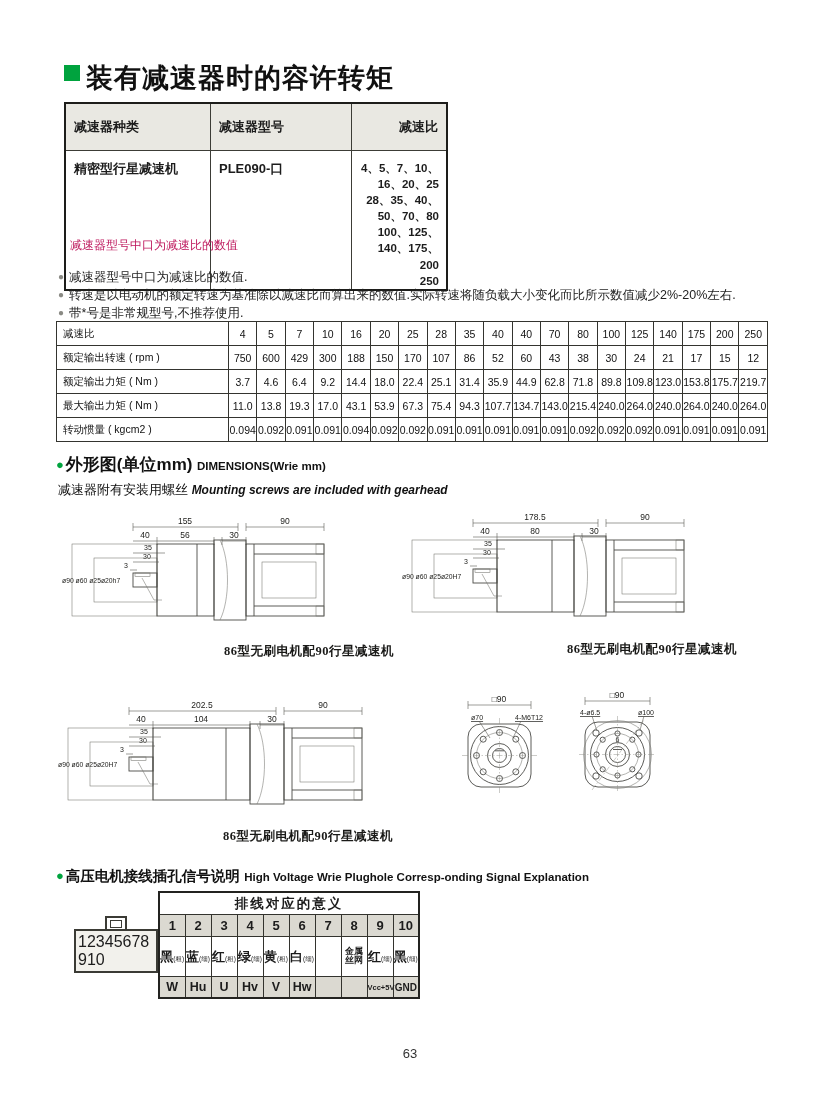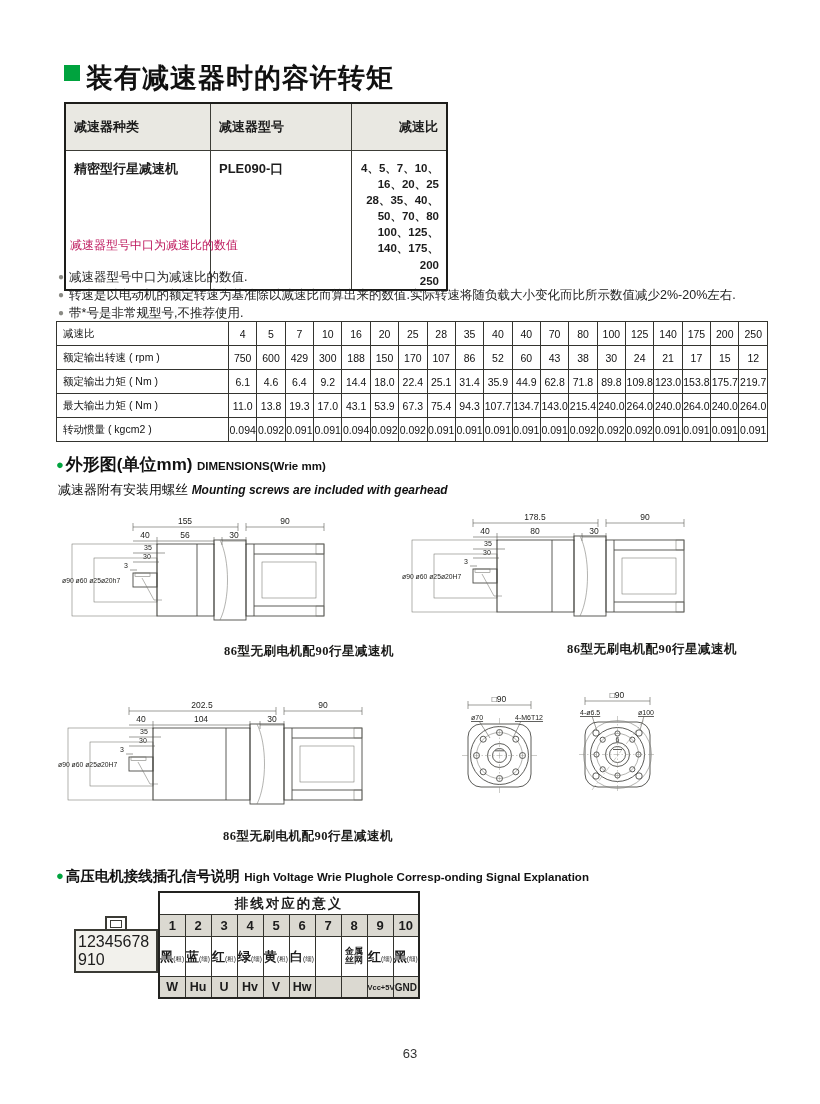--- a/index.html
+++ b/index.html
@@ -157,21 +157,21 @@
           <td>38</td>
           <td>30</td>
           <td>24</td>
           <td>21</td>
           <td>17</td>
           <td>15</td>
           <td>12</td>
         </tr>
         <tr>
           <td class="lbl">额定输出力矩 ( Nm )</td>
-          <td>6.1</td>
+          <td>3.7</td>
           <td>4.6</td>
           <td>6.4</td>
           <td>9.2</td>
           <td>14.4</td>
           <td>18.0</td>
           <td>22.4</td>
           <td>25.1</td>
           <td>31.4</td>
           <td>35.9</td>
           <td>44.9</td>

